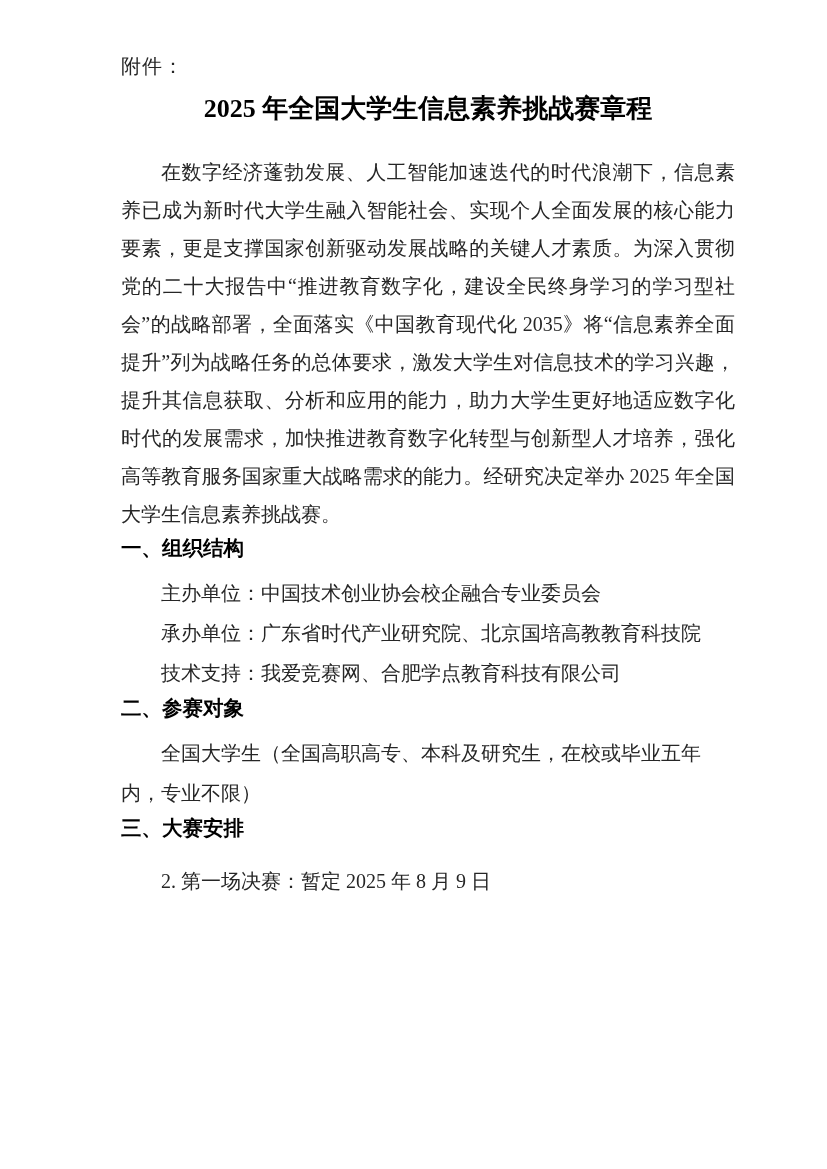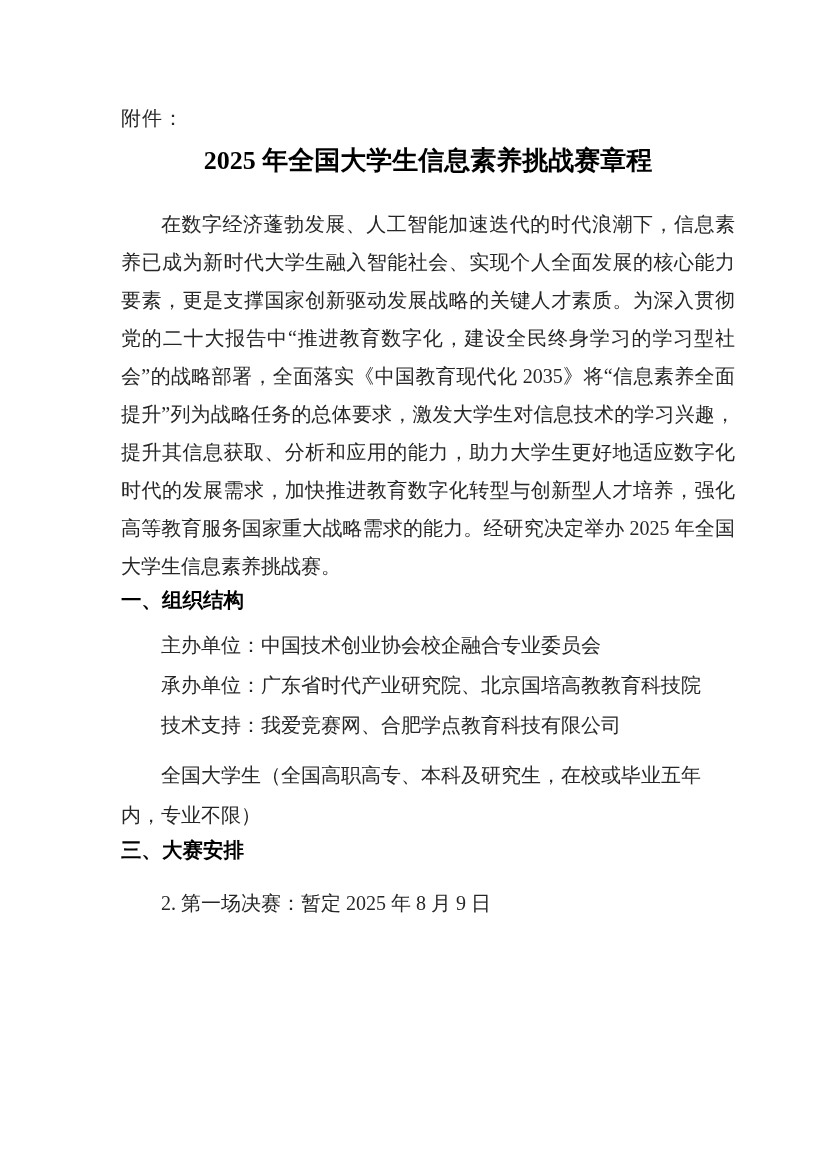--- a/index.html
+++ b/index.html
@@ -8,21 +8,21 @@
     width: 827px;
     height: 1169px;
     font-family: "Liberation Serif", "DejaVu Serif", serif;
     color: #262626;
   }
   .page {
     position: relative;
     width: 827px;
     height: 1169px;
     background: #ffffff;
-    padding: 104px 92px 0 121px;
+    padding: 52px 92px 0 121px;
     overflow: hidden;
   }
   .attachment {
     font-size: 20px;
     line-height: 28px;
     letter-spacing: 1px;
   }
   .doc-title {
     margin-top: 10px;
     font-family: Liberation Serif, serif;
@@ -75,20 +75,21 @@
   <p class="intro">在数字经济蓬勃发展、人工智能加速迭代的时代浪潮下，信息素养已成为新时代大学生融入智能社会、实现个人全面发展的核心能力要素，更是支撑国家创新驱动发展战略的关键人才素质。为深入贯彻党的二十大报告中“推进教育数字化，建设全民终身学习的学习型社会”的战略部署，全面落实《中国教育现代化 2035》将“信息素养全面提升”列为战略任务的总体要求，激发大学生对信息技术的学习兴趣，提升其信息获取、分析和应用的能力，助力大学生更好地适应数字化时代的发展需求，加快推进教育数字化转型与创新型人才培养，强化高等教育服务国家重大战略需求的能力。经研究决定举办 2025 年全国大学生信息素养挑战赛。</p>
 
   <h2 class="sec-h">一、组织结构</h2>
 
   <div class="indent-block">
     <div class="org-line">主办单位：中国技术创业协会校企融合专业委员会</div>
     <div class="org-line">承办单位：广东省时代产业研究院、北京国培高教教育科技院</div>
     <div class="org-line">技术支持：我爱竞赛网、合肥学点教育科技有限公司</div>
   </div>
 
+  <h2 class="sec-h">二、参赛对象</h2>
 
   <p class="body-para">全国大学生（全国高职高专、本科及研究生，在校或毕业五年内，专业不限）</p>
 
   <h2 class="sec-h">三、大赛安排</h2>
 
   <div class="indent-block schedule">
     <div class="schedule-item">2. 第一场决赛：暂定 2025 年 8 月 9 日</div>
   </div>
 
 </div>

